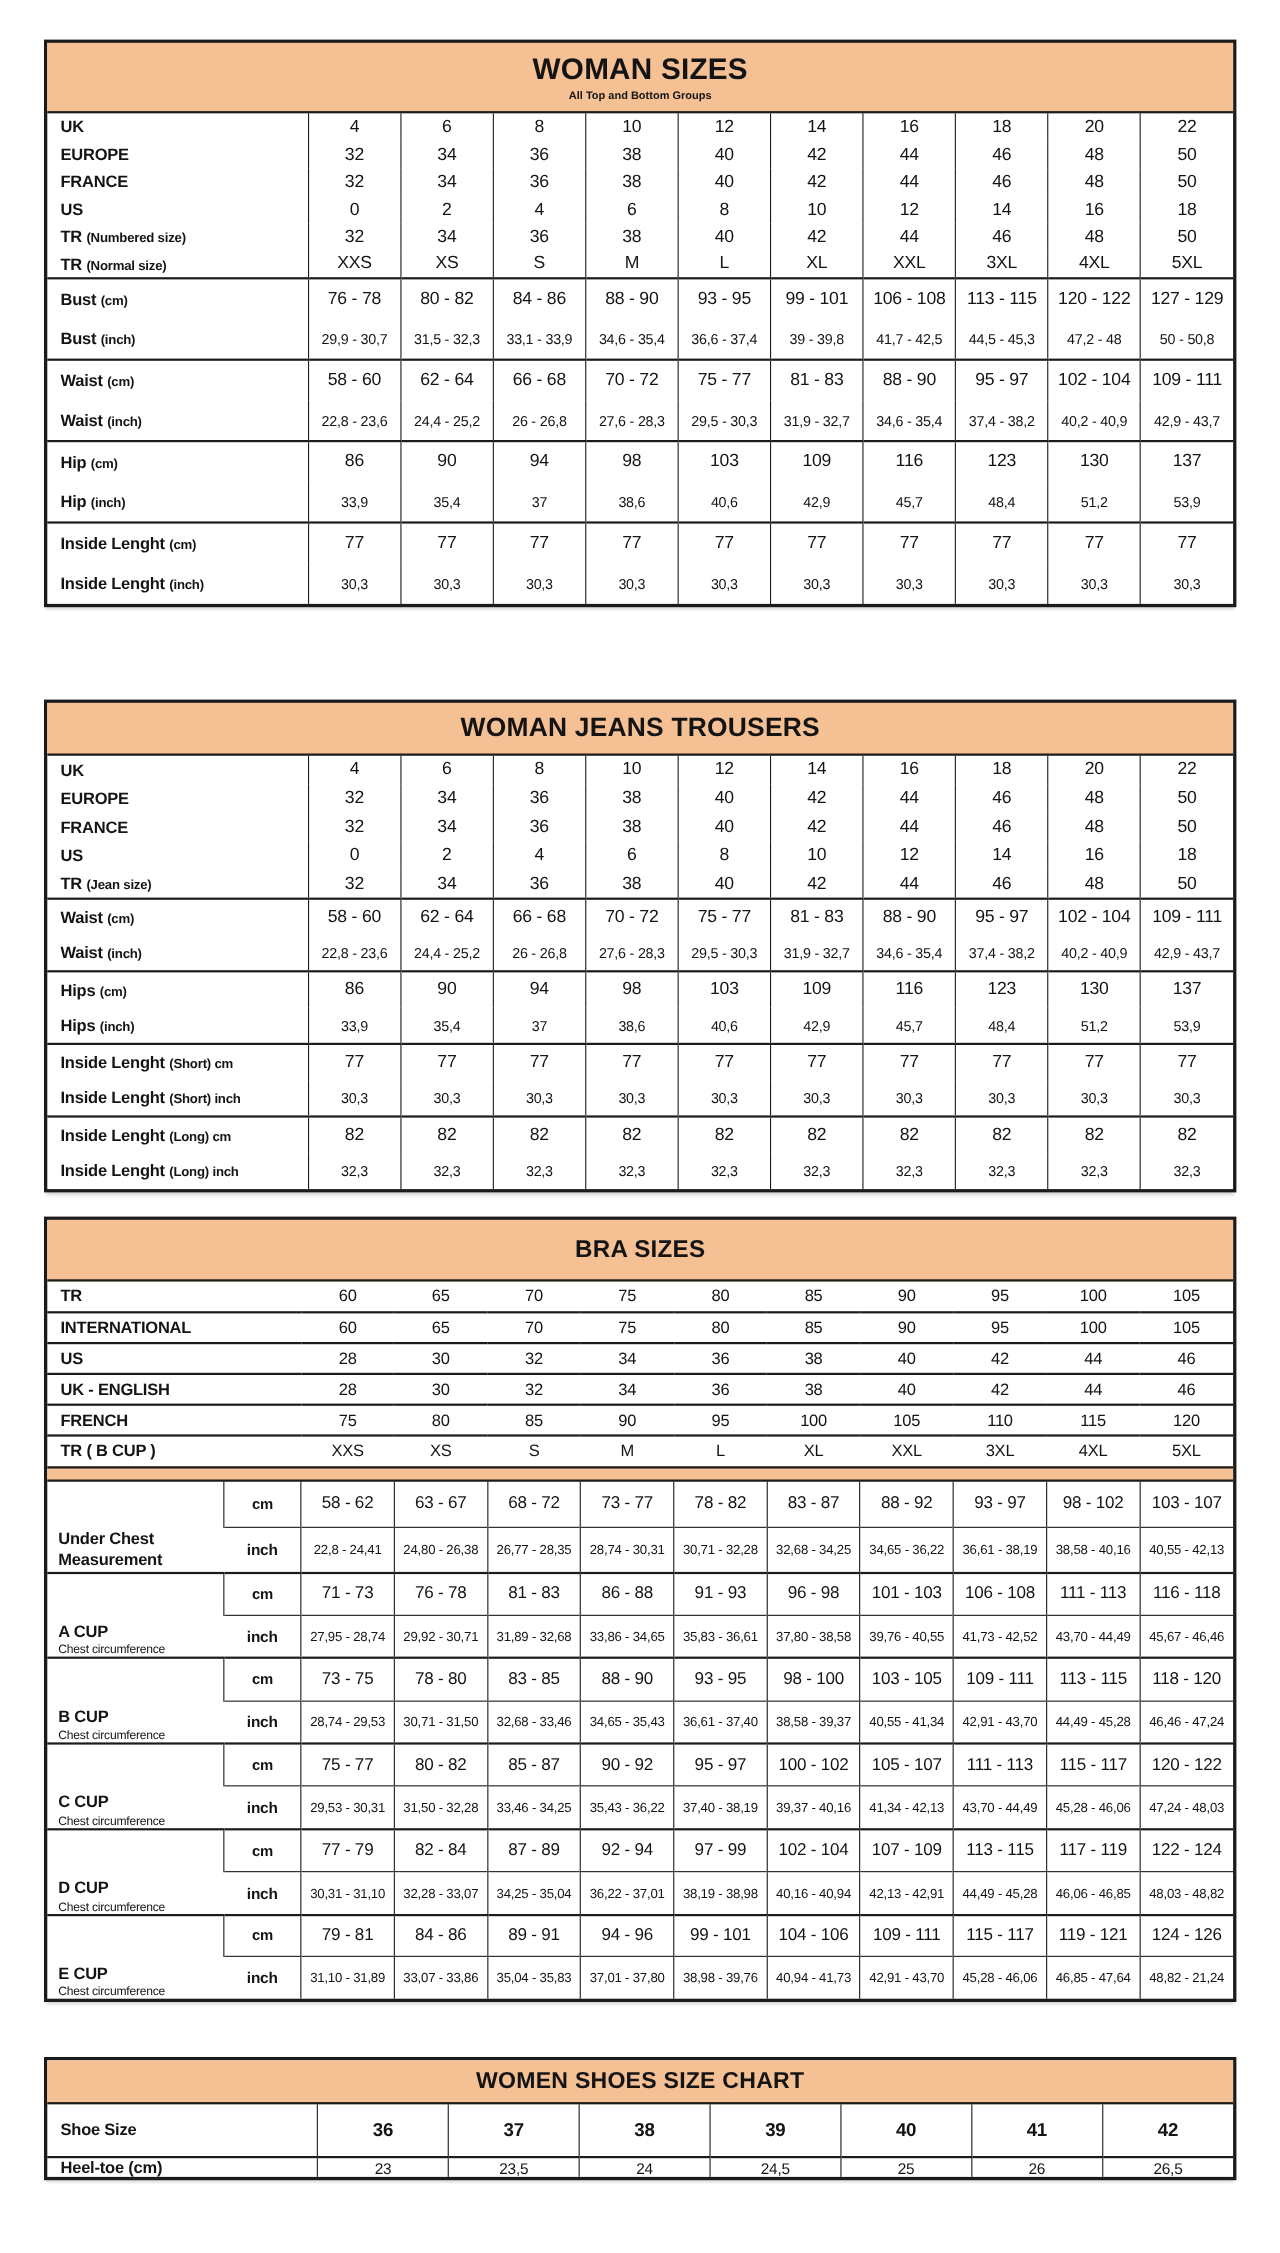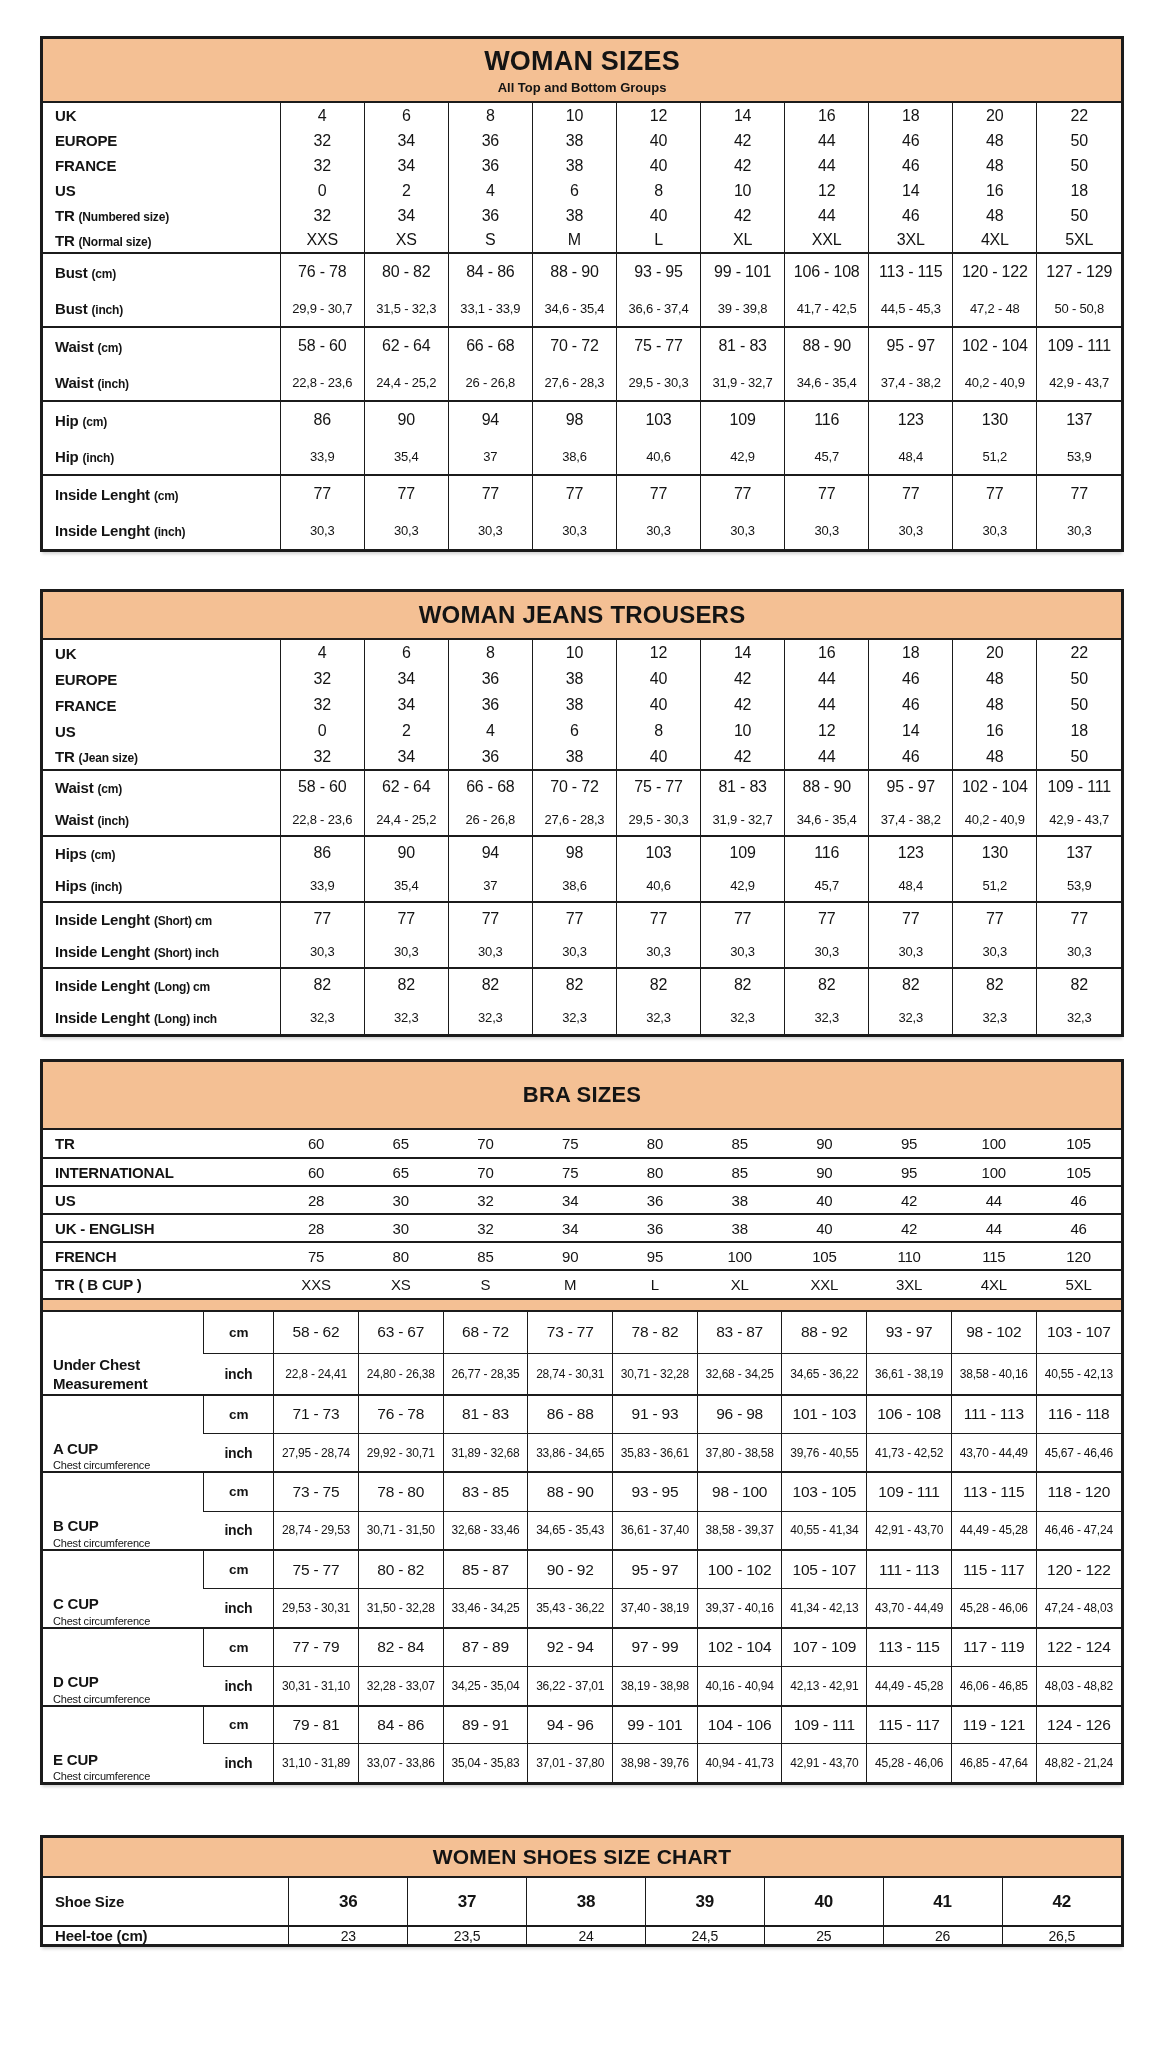--- a/index.html
+++ b/index.html
@@ -11,35 +11,35 @@
     color:#141414;
     -webkit-font-smoothing:antialiased;
   }
   .page { padding:36px 40px 0 40px; }
 
   section.tblbox {
     border:3px solid var(--line,#1b1b1b);
     box-shadow:0 4px 3px -2px rgba(0,0,0,.18);
     background:#fff;
   }
-  .gap-a { margin-bottom:37px; }
+  .gap-a { margin-bottom:84px; }
   .gap-b { margin-bottom:22px; }
   .gap-c { margin-bottom:50px; }
 
   .band {
     background:var(--accent,#f4c094);
     display:flex; flex-direction:column; align-items:center; justify-content:center;
     border-bottom:2.5px solid var(--line,#1b1b1b);
     text-align:center;
   }
   .band-title { font-weight:700; letter-spacing:.2px; }
-  .band-sub   { font-weight:700; font-size:13px; margin-top:3px;text-align:right; }
+  .band-sub   { font-weight:700; font-size:10px; margin-top:3px;text-align:right; }
   .t1 .band { height:64px; } .t1 .band-title { font-size:27px; }
   .t2 .band { height:48px; } .t2 .band-title { font-size:24px; }
-  .t3 .band { height:68px;text-align:right; } .t3 .band-title { font-size:22px; }
+  .t3 .band { height:56px;text-align:right; } .t3 .band-title { font-size:22px; }
   .t4 .band { height:40px; } .t4 .band-title { font-size:21px; }
 
   table { width:100%; border-collapse:collapse; table-layout:fixed; }
   td {
     border-left:1.5px solid var(--line,#1b1b1b);
     text-align:center; vertical-align:middle;
     font-size:16px; letter-spacing:-.2px; padding:0 2px;
     overflow:hidden; white-space:nowrap;
   }
   td:first-child { border-left:none; }

